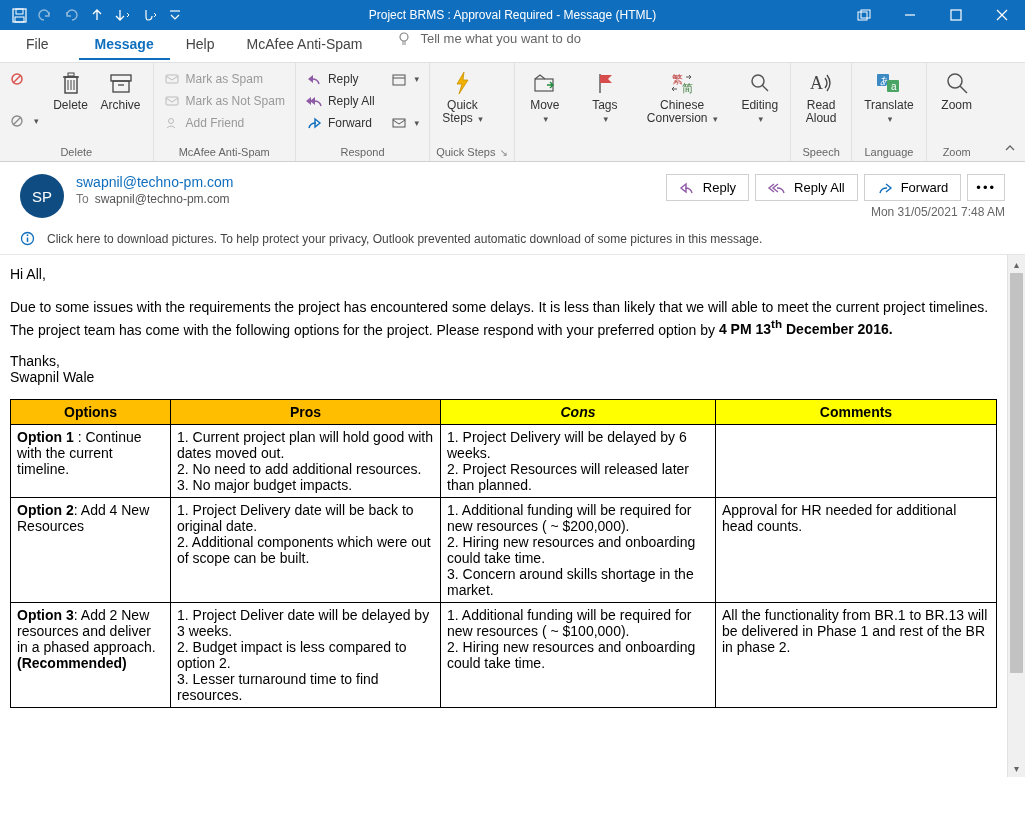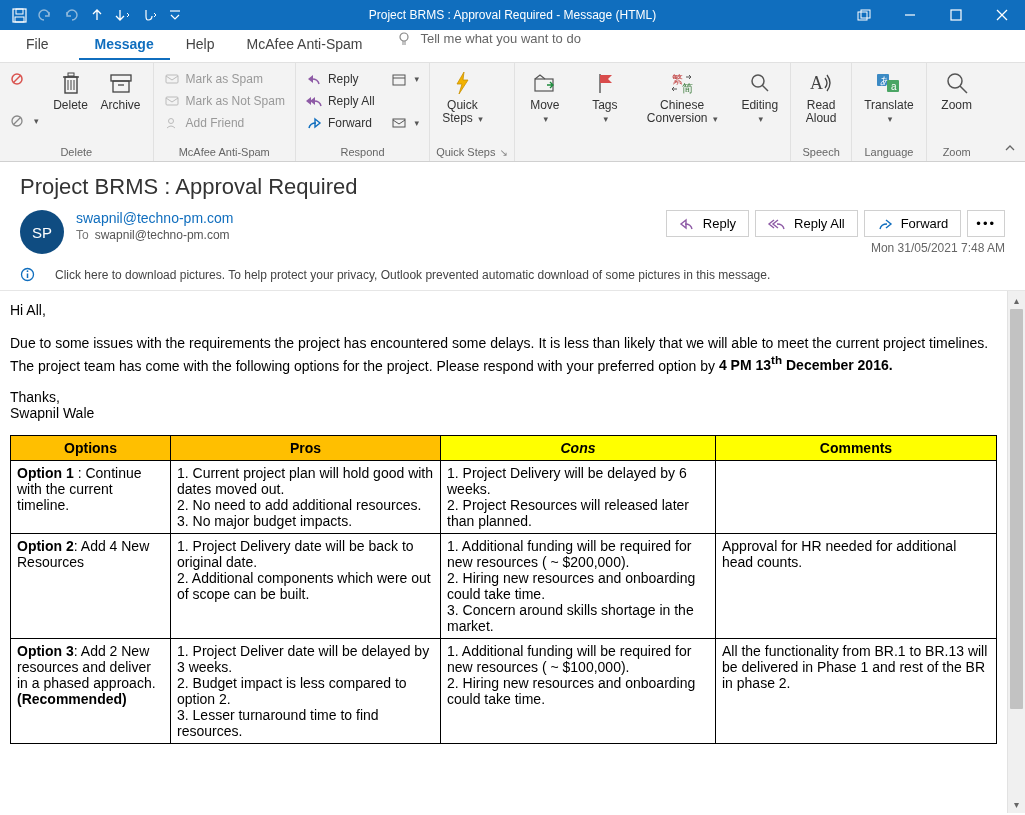--- a/index.html
+++ b/index.html
@@ -43,21 +43,21 @@
 .header-row { display:flex; align-items:flex-start; }
 .avatar { width:44px; height:44px; border-radius:50%; background:#0f4c81; color:#fff; display:flex; align-items:center; justify-content:center; font-size:15px; margin-right:12px; }
 .from-block { flex:1; }
 .from-email { color:#106ebe; font-size:14px; }
 .to-line { font-size:12px; color:#555; margin-top:2px; }
 .to-line .to-label { color:#777; margin-right:6px; }
 .header-actions { display:flex; align-items:center; gap:0; }
 .hact { border:1px solid #d0d0d0; padding:5px 12px; font-size:13px; display:flex; align-items:center; gap:8px; cursor:default; background:#fff; }
 .hact + .hact { margin-left:6px; }
 .timestamp { text-align:right; font-size:12px; color:#666; margin-top:4px; }
-.info-bar { display:flex; align-items:center; gap:20px; font-size:12px; color:#444; margin-top:10px; padding:2px 0; }
+.info-bar { display:flex; align-items:center; gap:12px; font-size:12px; color:#444; margin-top:10px; padding:2px 0; }
 
 
 .body-area { position:relative; height:calc(815px - 30px - 32px - 100px - 130px); border-top:1px solid #e6e6e6;padding-left:46px; }
 .body-scroll { position:absolute; left:0; right:18px; top:0; bottom:0; overflow:hidden; padding:10px 10px 10px 10px; font-family: Arial, sans-serif; font-size:14px; color:#000; }
 .body-scroll p { margin-bottom:14px; line-height:1.35; }
 .sig { margin-bottom:14px; }
 .vscroll { position:absolute; right:0; top:0; bottom:0; width:18px; background:#f0f0f0; border-left:1px solid #e2e2e2; }
 .vscroll .arrow { height:18px; display:flex; align-items:center; justify-content:center; color:#666; font-size:10px; cursor:default; }
 .vscroll .track { position:absolute; top:18px; bottom:18px; left:0; right:0; }
 .vscroll .thumb { position:absolute; left:2px; right:2px; top:0; height:400px; background:#c2c2c2; border-radius:1px; cursor:default; }
@@ -433,21 +433,20 @@
   </div>
 
   <div class="collapse-caret">
       <svg width="12" height="10">
         <path d="M2 7 L6 3 L10 7" fill="none" stroke="#666" stroke-width="1.3"></path>
       </svg>
     </div>
 </div>
 
 <div class="mail-header">
-  <div class="subject">Project BRMS : Approval Required</div>
   <div class="header-row">
     <div class="avatar">SP</div>
     <div class="from-block">
       <div class="from-email">swapnil@techno-pm.com</div>
       <div class="to-line"><span class="to-label">To</span><span>swapnil@techno-pm.com</span></div>
     </div>
     <div>
       <div class="header-actions">
         <div class="hact">
             <svg width="16" height="12">

